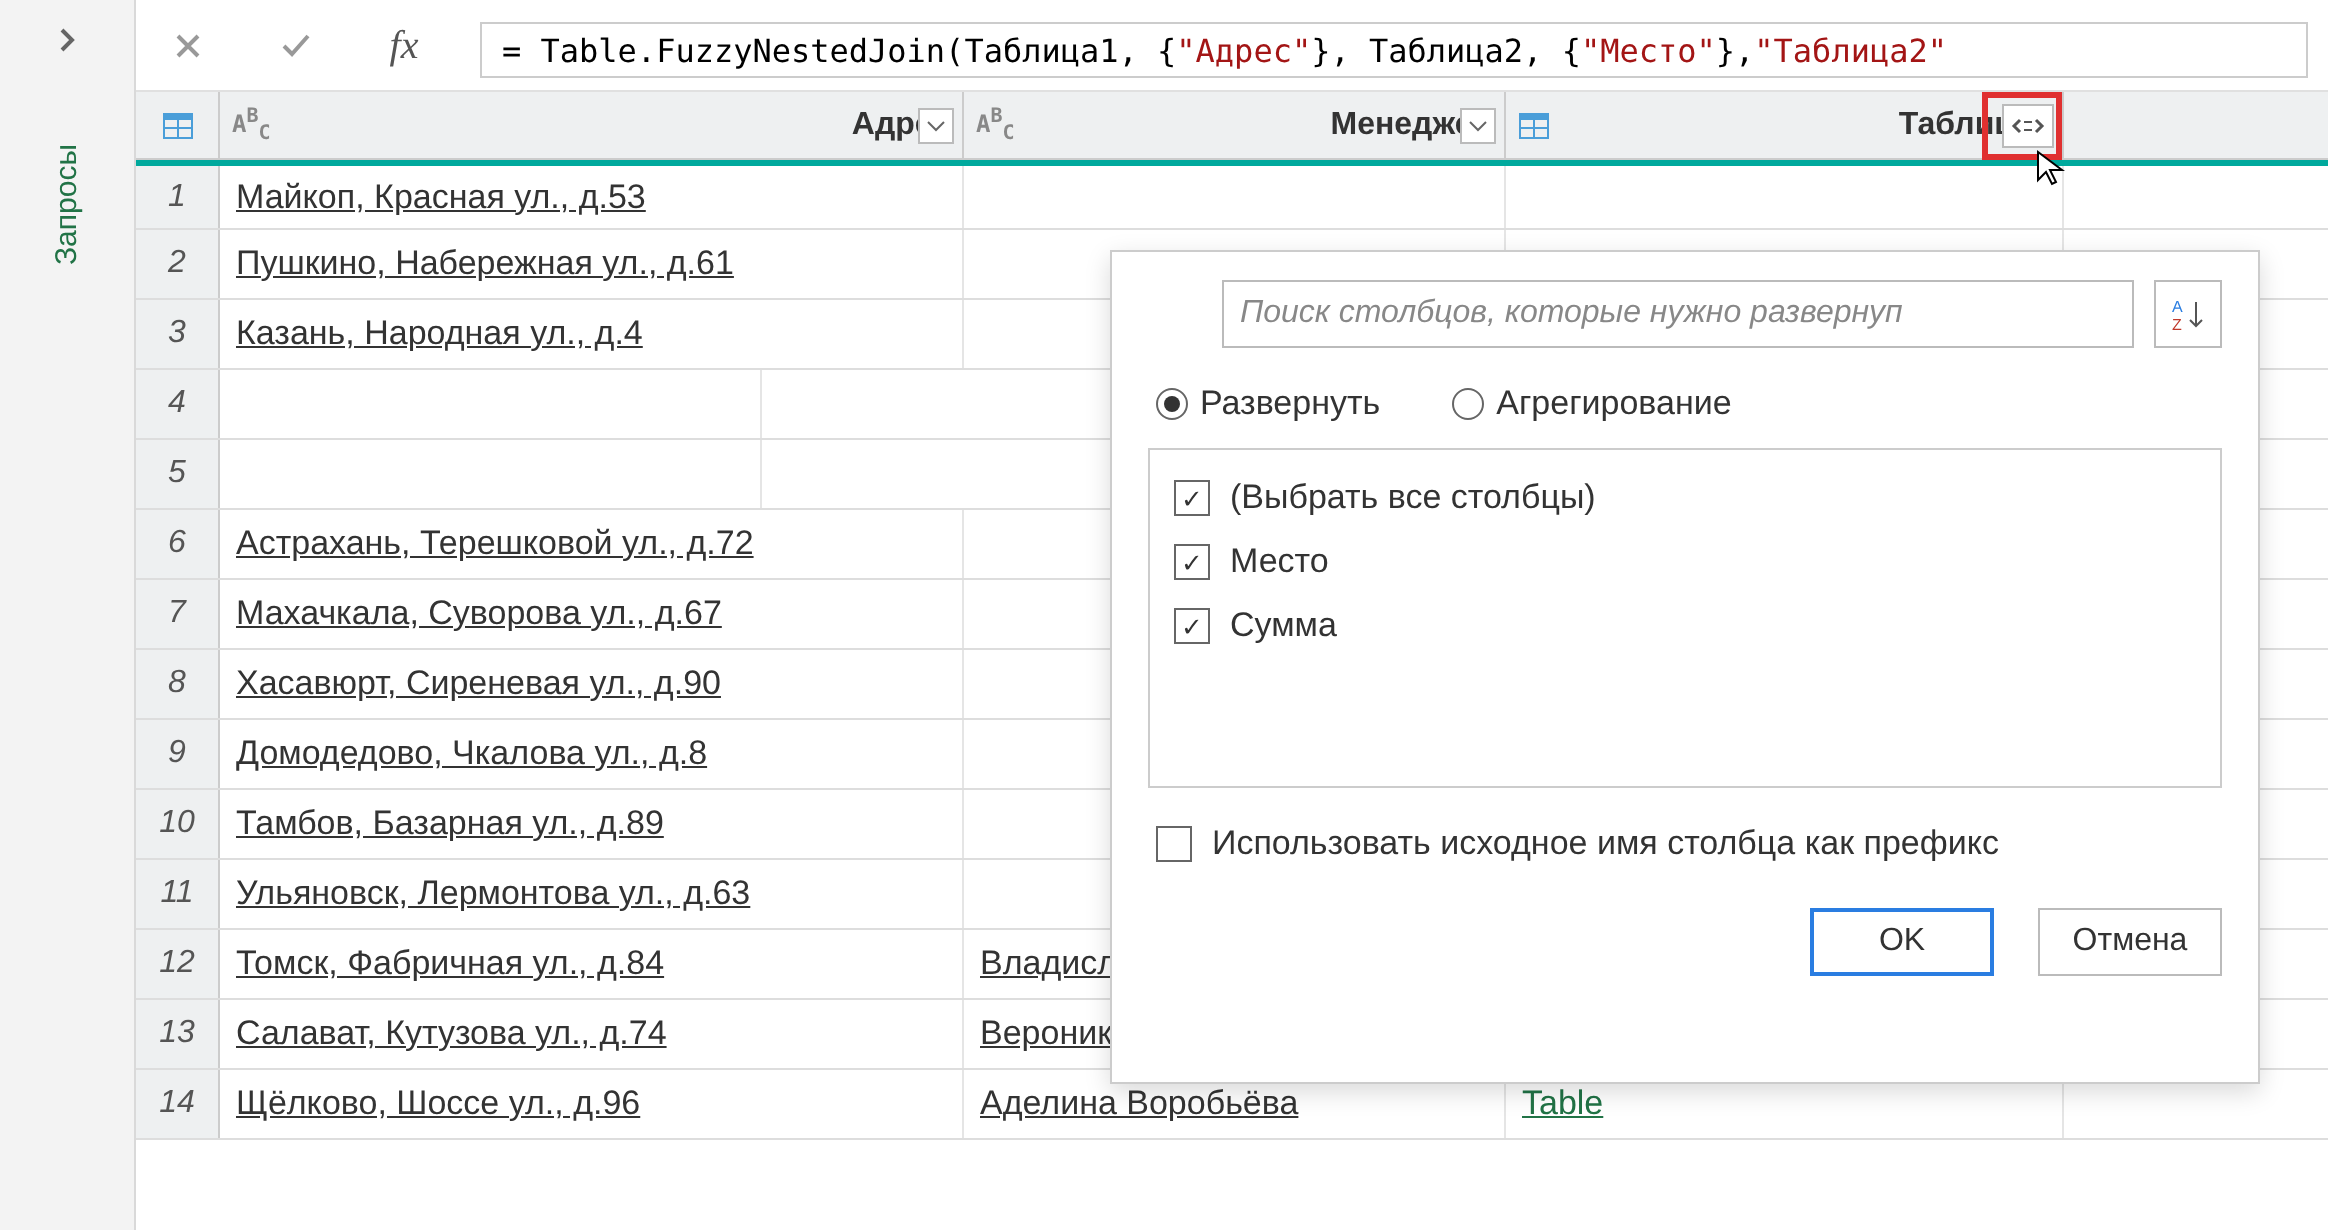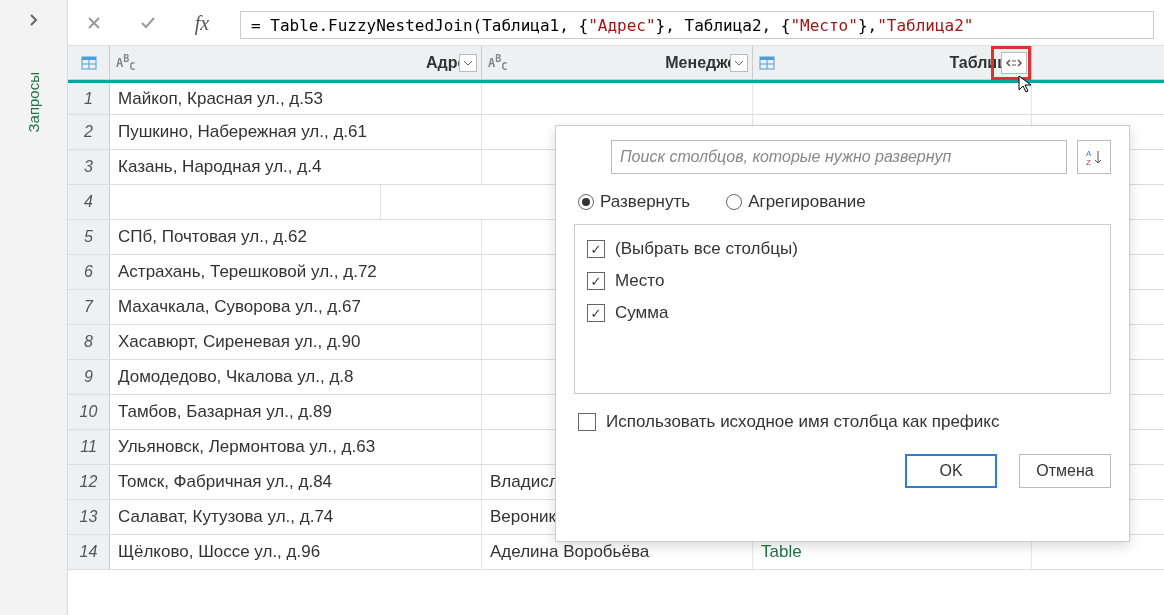--- a/index.html
+++ b/index.html
@@ -189,20 +189,21 @@
       font-style: italic;
       font-size: 16px;
     }
     .cell {
       border-right: 1px solid #e5e5e5;
       padding: 0 8px;
       display: flex;
       align-items: center;
       overflow: hidden;
       white-space: nowrap;
+      text-decoration: underline;
     }
     .cell.c1 { width: 372px; }
     .cell.c2 { width: 271px; }
     .cell.c3 { width: 279px; color: #217346; }
     .row1-border {
       border-top: 3px solid #00a99d;
     }
     
     .popup {
       position: absolute;
@@ -395,21 +396,20 @@
             <div class="cell c2"></div>
             <div class="cell c3"></div>
           </div>
           <div class="grid-row">
             <div class="rownum">4</div>
             <div class="cell c2"></div>
             <div class="cell c3"></div>
           </div>
           <div class="grid-row">
             <div class="rownum">5</div>
-            <div class="cell c1">СПб, Почтовая ул., д.62</div>
             <div class="cell c2"></div>
             <div class="cell c3"></div>
           </div>
           <div class="grid-row">
             <div class="rownum">6</div>
             <div class="cell c1">Астрахань, Терешковой ул., д.72</div>
             <div class="cell c2"></div>
             <div class="cell c3"></div>
           </div>
           <div class="grid-row">

